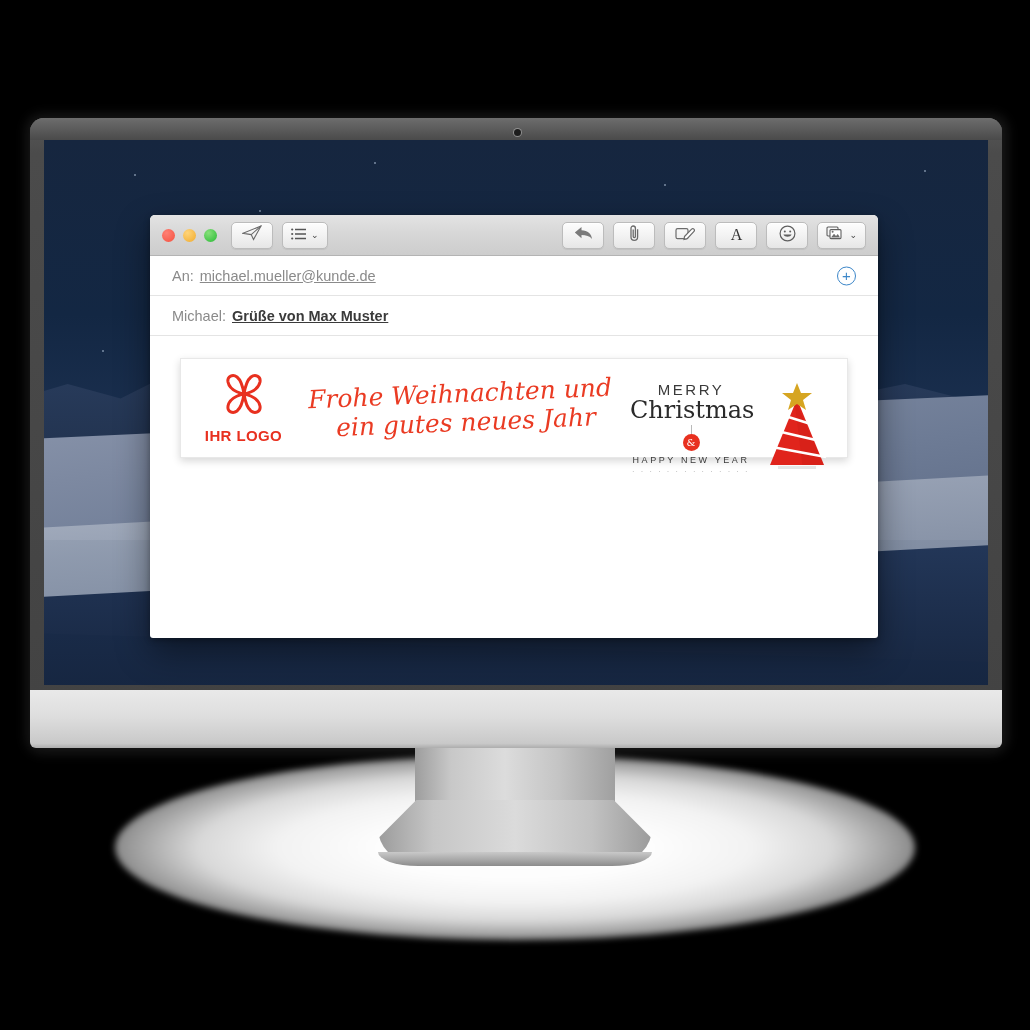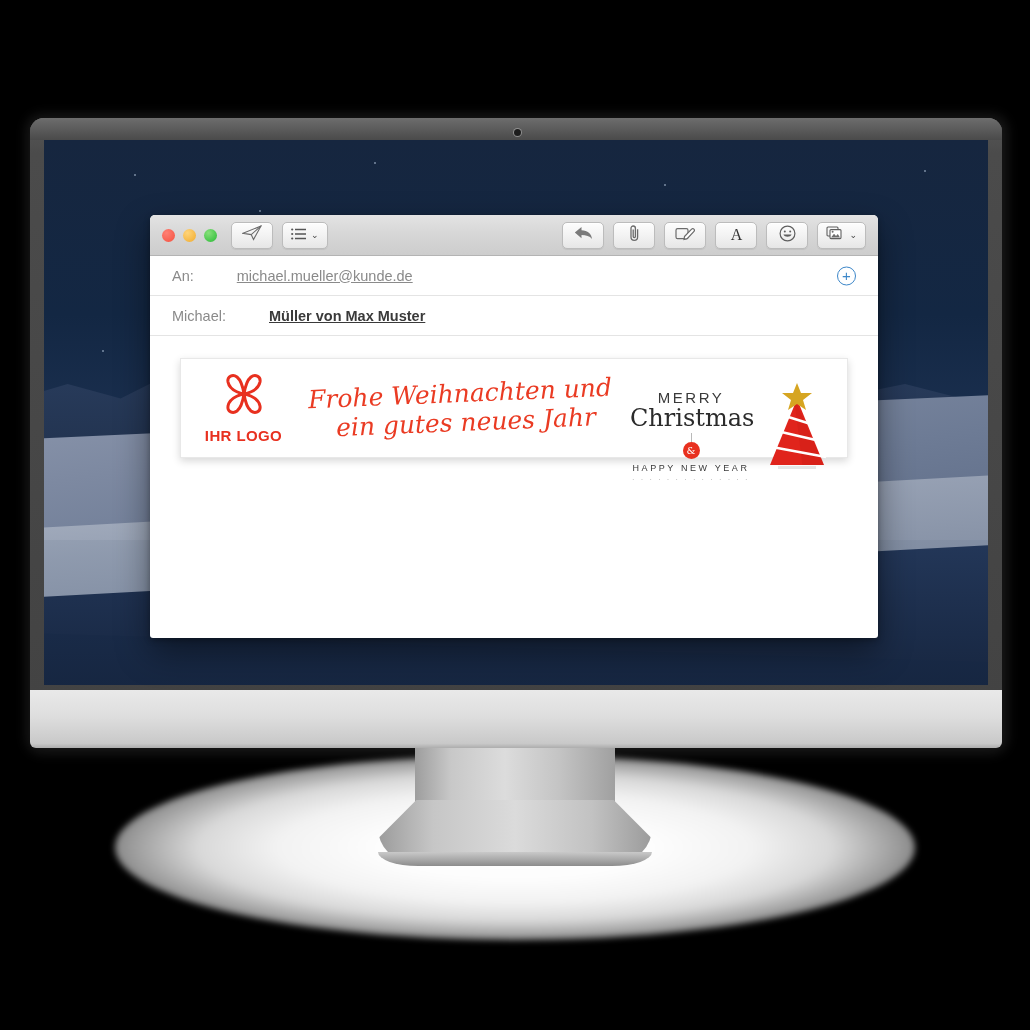--- a/index.html
+++ b/index.html
@@ -145,21 +145,21 @@
   .tb-right { margin-left: auto; display: flex; align-items: center; }
   .tb-right .tb-btn { margin-right: 9px; }
   .tb-right .tb-btn:last-child { margin-right: 0; }
   .chev { font-size: 9px; color: #444; }
   .fmt-a { font-size: 16px; font-family: "Liberation Serif", serif; color: #333; }
 
   
   .field {
     height: 40px; display: flex; align-items: center;
     padding: 0 22px; border-bottom: 1px solid #e4e4e4;
-    font-size: 14.5px; color: #8a8a8a; position: relative; gap: 37px;
+    font-size: 14.5px; color: #8a8a8a; position: relative;
   }
   .field .lbl { color: #8a8a8a; margin-right: 6px; }
   .field .val { color: #8a8a8a; text-decoration: underline; }
   .field.subject .val { color: #3a3a3a; font-weight: bold; }
   .add-recipient {
     position: absolute; right: 22px; top: 50%; transform: translateY(-50%);
     width: 19px; height: 19px; border-radius: 50%;
     border: 1.4px solid #3d87c9; color: #3d87c9;
     display: flex; align-items: center; justify-content: center;
     font-size: 15px; line-height: 1; padding-bottom: 1px;
@@ -187,21 +187,21 @@
   .greeting {
     flex: 1; text-align: center;
     font-family: "DejaVu Serif", serif;
     font-style: italic; color: #ea3b23;
     line-height: 1.18; padding-right: 8px;
   }
   .greet-l1 { font-size: 25px; transform: rotate(-2.4deg); }
   .greet-l2 { font-size: 25px; transform: rotate(-2.4deg) translateX(6px); }
   .xmas-card {
     width: 225px; height: 100px; position: relative;
-    display: flex; align-items: flex-end; margin-top: 46px;
+    display: flex; align-items: flex-start; margin-top: 46px;
   }
   .xmas-text { width: 130px; text-align: center; padding-left: 8px; }
   .merry { font-size: 15px; letter-spacing: 2.5px; color: #3a3a3a; font-family: "Liberation Sans", sans-serif; }
   .christmas {
     font-size: 24px; font-family: "DejaVu Serif", serif; 
     color: #2b2b2b; margin-top: -2px;
   }
   .ornament-line { width:1px; height:9px; background:#b9b9b9; margin: 1px auto 0; }
   .ornament {
     width: 17px; height: 17px; border-radius: 50%;
@@ -331,21 +331,21 @@
       </div>
     </div>
 
     <div class="field">
       <span class="lbl">An:</span>
       <span class="val">michael.mueller@kunde.de</span>
       <span class="add-recipient">+</span>
     </div>
     <div class="field subject">
       <span class="lbl">Michael:</span>
-      <span class="val">Müller von Max Muster</span>
+      <span class="val">Grüße von Max Muster</span>
     </div>
 
 
     <div class="banner-wrap">
       <div class="banner">
 
         <div class="logo-box">
           <svg class="logo-mark" viewBox="0 0 48 44" fill="none" stroke="#e8301f" stroke-width="3">
             <path d="M24 22 C24 22 10 20 8 10 C7 4 13 2 17 5 C22 9 24 22 24 22 Z"></path>
             <path d="M24 22 C24 22 38 20 40 10 C41 4 35 2 31 5 C26 9 24 22 24 22 Z"></path>

